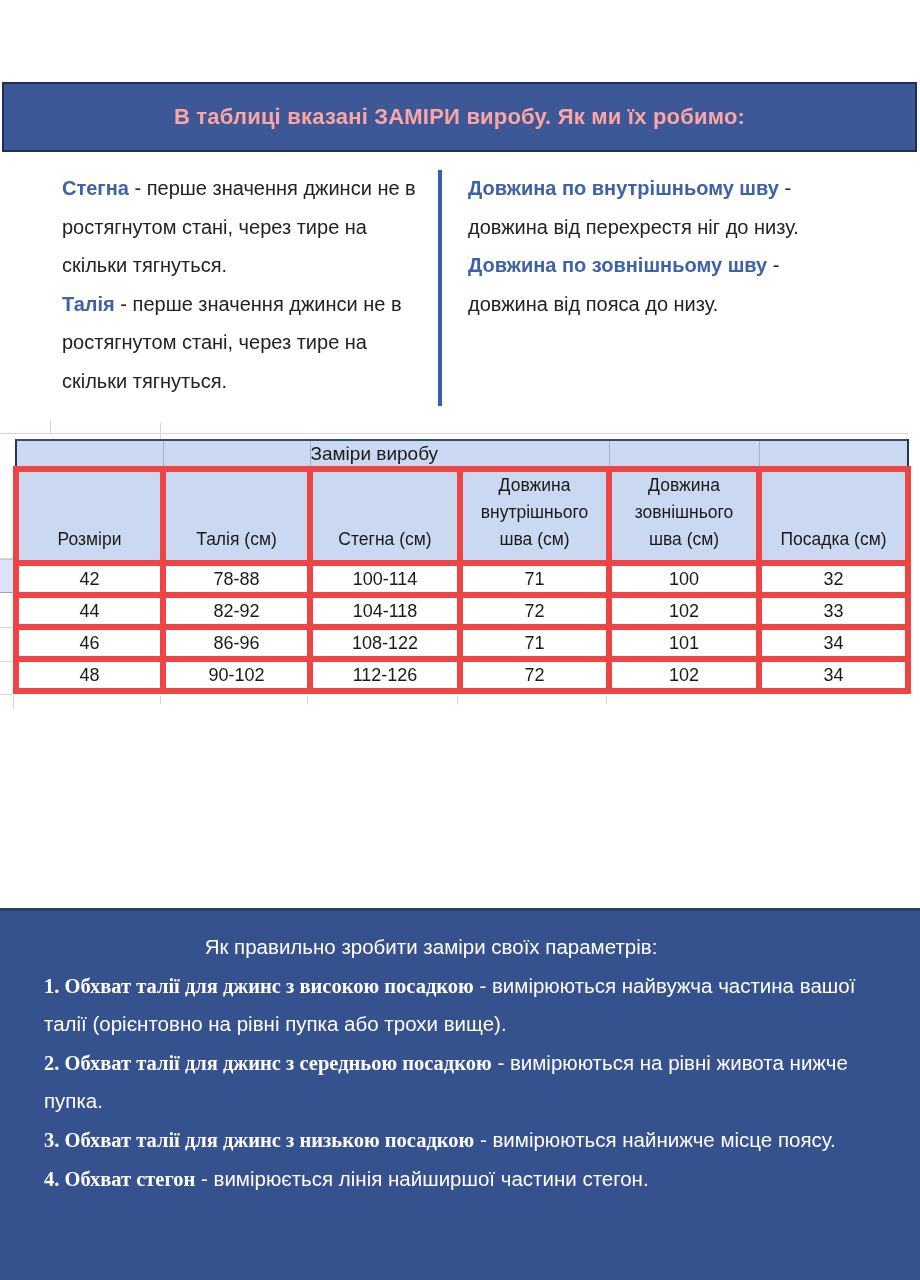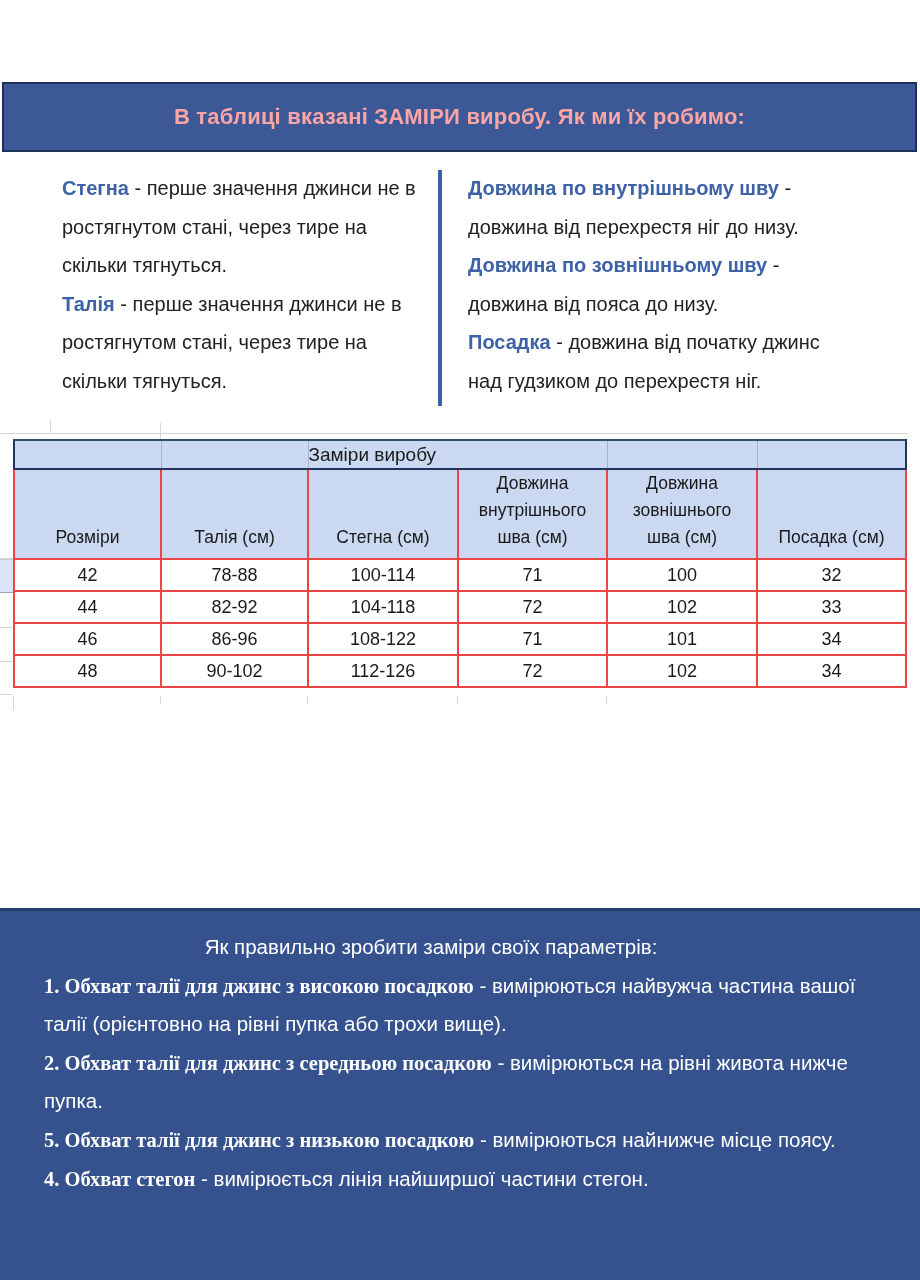--- a/index.html
+++ b/index.html
@@ -45,21 +45,21 @@
     border-top: 1px solid #c3cbd9; border-bottom: 1px solid #9aa5b8;
   }
 
   
   table.size-table {
     position: absolute; left: 13px; top: 439px;
     border-collapse: collapse; table-layout: fixed;
     font-family: "Liberation Sans", sans-serif;
     color: #1a1a1a;
   }
-  table.size-table td, table.size-table th { border: 2px solid #ef4444; }
+  table.size-table td, table.size-table th { border: 6px solid #ef4444; }
   tr.caption-row td {
     height: 29px; background: #cad8f2;
     border: 1px solid #a4b2cd;
     border-top: 2px solid #32506b; border-bottom: 2px solid #22335c;
     font-size: 19px; vertical-align: middle;
   }
   tr.caption-row td:first-child { border-left: 2px solid #22335c; }
   tr.caption-row td:last-child  { border-right: 2px solid #22335c; }
   tr.caption-row td.cap-text { text-align: left; padding-left: 0; }
   tr.head-row th {
@@ -98,21 +98,20 @@
 <div class="defs defs-left">
   <p><span class="term">Стегна</span><span> - перше значення джинси не в ростягнутом стані, через тире на скільки тягнуться.</span></p>
   <p><span class="term">Талія</span><span> - перше значення джинси не в ростягнутом стані, через тире на скільки тягнуться.</span></p>
 </div>
 
 <div class="col-divider"></div>
 
 <div class="defs defs-right">
   <p><span class="term">Довжина по внутрішньому шву</span><span> - довжина від перехрестя ніг до низу.</span></p>
   <p><span class="term">Довжина по зовнішньому шву</span><span> - довжина від пояса до низу.</span></p>
-  <p><span class="term">Посадка</span><span> - довжина від початку джинс над гудзиком до перехрестя ніг.</span></p>
 </div>
 
 <div class="art h" style="left:0; top:433px; width:908px;"></div>
 <div class="art v" style="left:50px; top:420px; height:14px;"></div>
 <div class="art v" style="left:160px; top:423px; height:16px;"></div>
 <div class="art h" style="left:0; top:558px; width:13px;"></div>
 <div class="art h" style="left:0; top:627px; width:13px;"></div>
 <div class="art h" style="left:0; top:661px; width:13px;"></div>
 <div class="art h" style="left:0; top:694px; width:13px;"></div>
 <div class="art v" style="left:13px; top:696px; height:14px;"></div>
@@ -183,15 +182,15 @@
     <td>102</td>
     <td>34</td>
   </tr>
 </tbody>
   </table>
 
 <div class="bottom-section">
   <p class="bottom-title">Як правильно зробити заміри своїх параметрів:</p>
   <p><span class="item-label">1. Обхват талії для джинс з високою посадкою</span><span> - вимірюються найвужча частина вашої талії (орієнтовно на рівні пупка або трохи вище).</span></p>
   <p><span class="item-label">2. Обхват талії для джинс з середньою посадкою</span><span> - вимірюються на рівні живота нижче пупка.</span></p>
-  <p><span class="item-label">5. Обхват талії для джинс з низькою посадкою</span><span> - вимірюються найнижче місце поясу.</span></p>
+  <p><span class="item-label">3. Обхват талії для джинс з низькою посадкою</span><span> - вимірюються найнижче місце поясу.</span></p>
   <p><span class="item-label">4. Обхват стегон</span><span> - вимірюється лінія найширшої частини стегон.</span></p>
 </div>
 
 </body></html>

